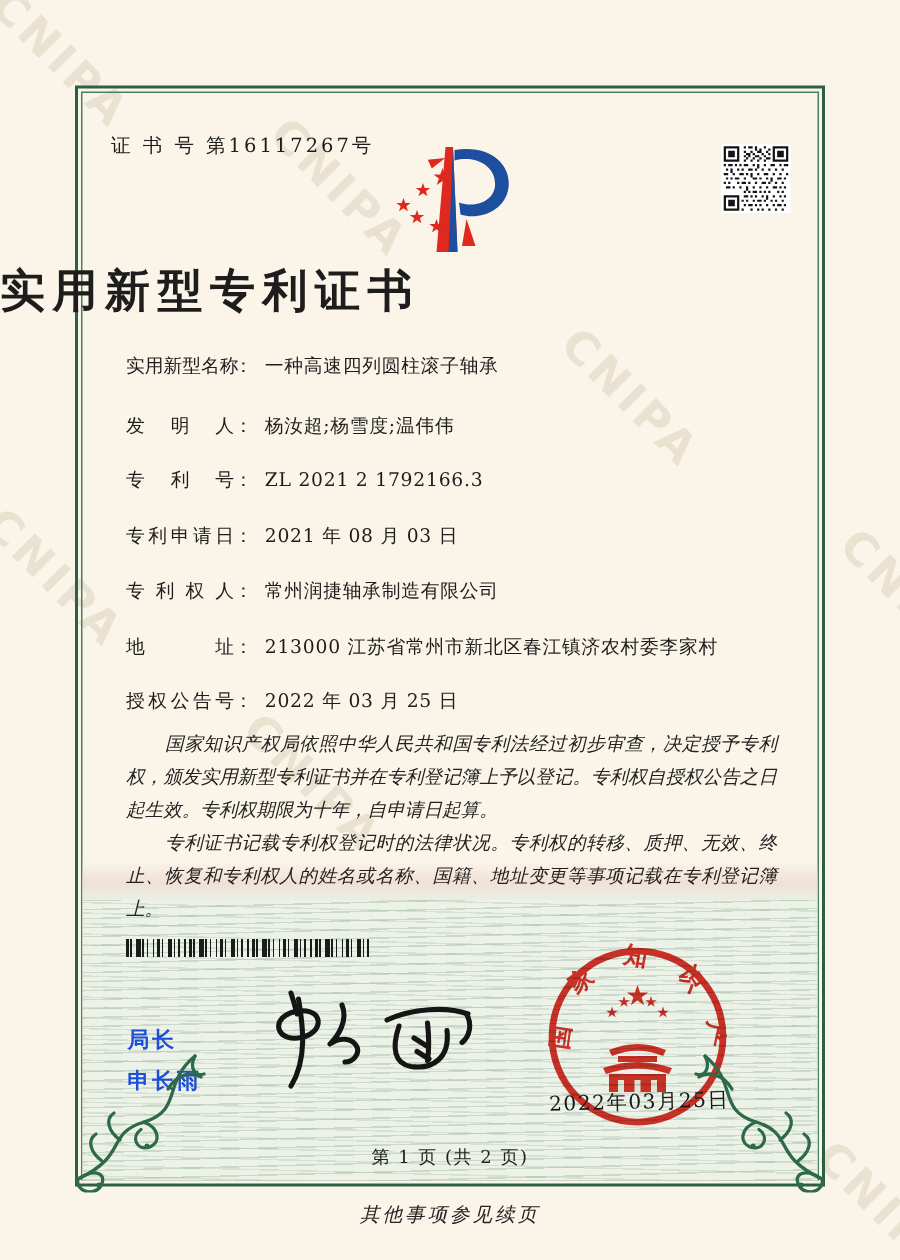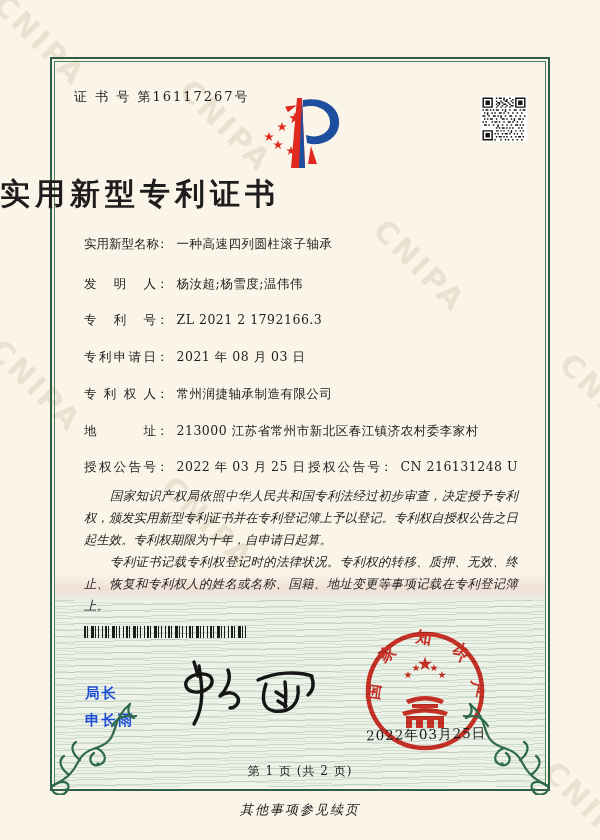--- a/index.html
+++ b/index.html
@@ -166,23 +166,20 @@
     </div>
     <div class="frow" style="top:150px;">
       <span class="flabel">专利权人</span><span class="colon">：</span><span class="fvalue">常州润捷轴承制造有限公司</span>
     </div>
     <div class="frow" style="top:187px;">
       <span class="flabel">地址</span><span class="colon">：</span><span class="fvalue">213000 江苏省常州市新北区春江镇济农村委李家村</span>
     </div>
     <div class="frow" style="top:223px;width:436px;">
       <span>
         <span class="flabel">授权公告号</span><span class="colon">：</span><span class="fvalue">2022 年 03 月 25 日</span>
-      </span>
-      <span class="grant-no-group">
-        <span class="flabel">授权公告号</span><span class="colon">：</span><span class="fvalue">CN 216131248 U</span>
       </span>
     </div>
   </div>
 
   <div class="body-text">
     <p>国家知识产权局依照中华人民共和国专利法经过初步审查，决定授予专利权，颁发实用新型专利证书并在专利登记簿上予以登记。专利权自授权公告之日起生效。专利权期限为十年，自申请日起算。</p>
     <p>专利证书记载专利权登记时的法律状况。专利权的转移、质押、无效、终止、恢复和专利权人的姓名或名称、国籍、地址变更等事项记载在专利登记簿上。</p>
   </div>
 
   <div class="barcode"></div>

